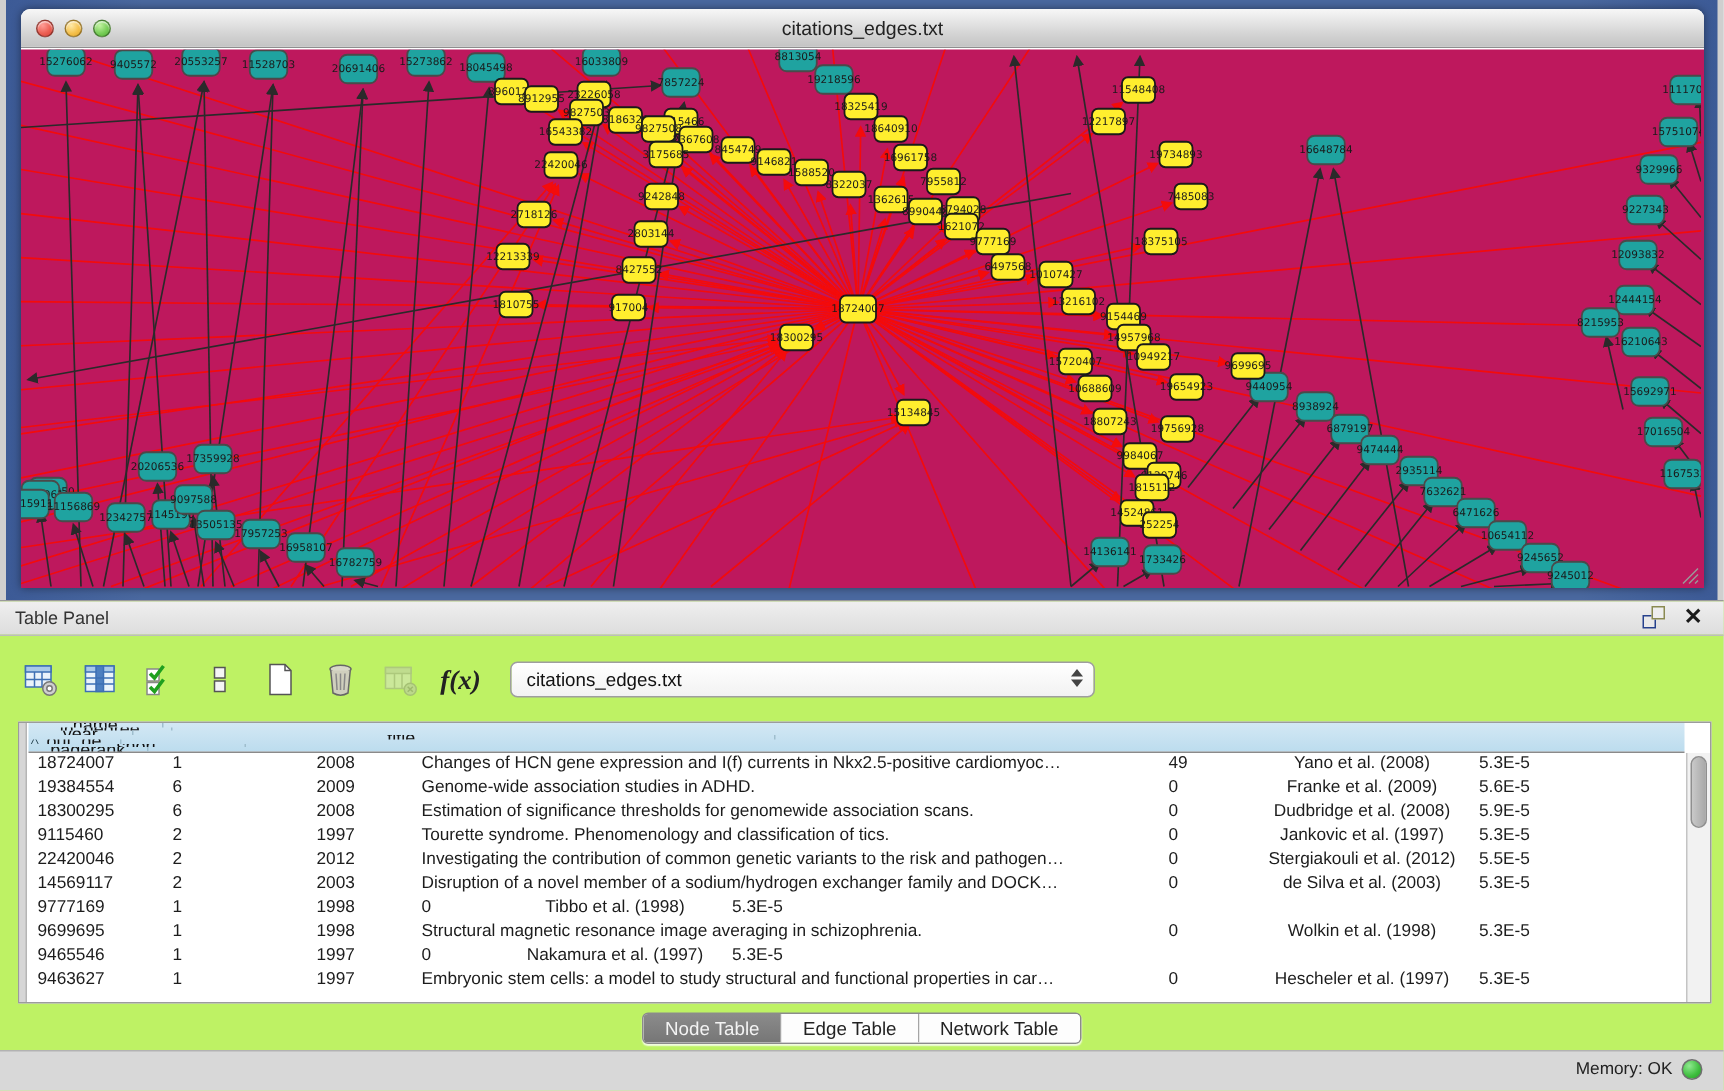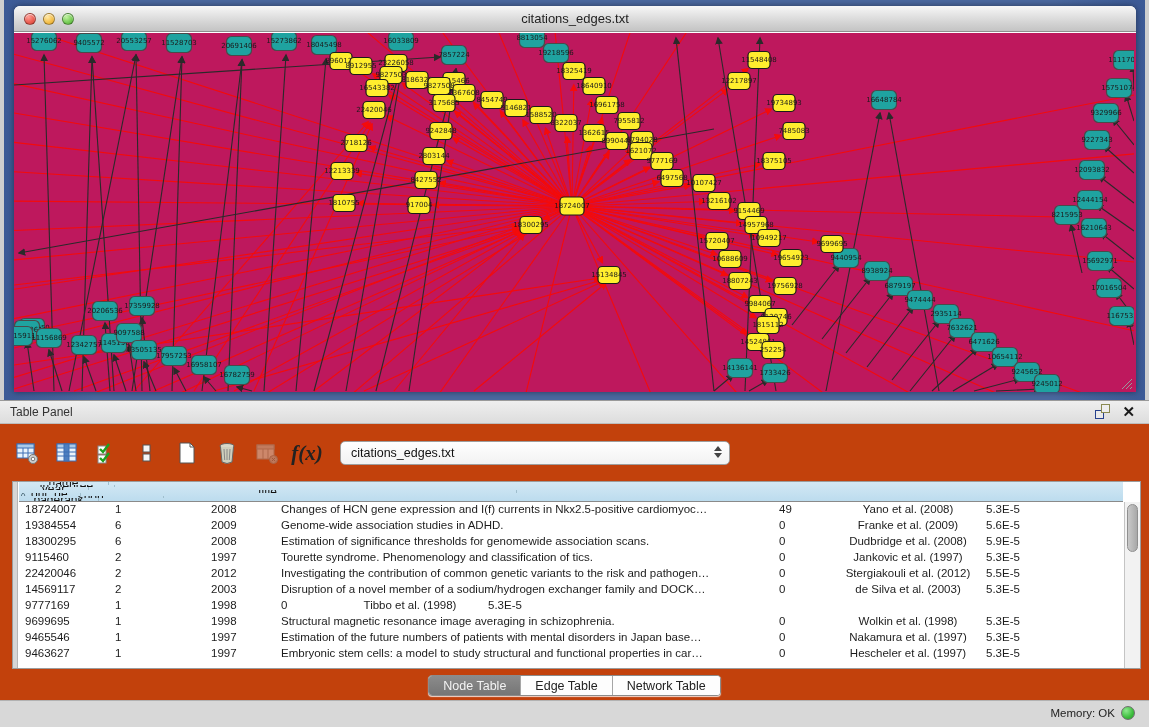--- a/index.html
+++ b/index.html
@@ -20,39 +20,39 @@
   .light { width:12px; height:12px; border-radius:50%; border:1px solid rgba(0,0,0,.35);
            box-shadow:inset 0 1px 1px rgba(255,255,255,.7); }
   .light.red { background:radial-gradient(circle at 35% 30%,#ff9d96,#ec6054 55%,#d73e32); }
   .light.yellow { background:radial-gradient(circle at 35% 30%,#ffe9a8,#f5c14e 55%,#e3a51f); }
   .light.green { background:radial-gradient(circle at 35% 30%,#c2f3a2,#79ce59 55%,#4fae2f); }
   .canvas { position:absolute; left:0; top:27px; right:0; bottom:0; background:#be185d; overflow:hidden; }
   .canvas svg { display:block; }
 
   
   .table-panel { position:absolute; left:0; top:400px; width:1149px; height:327px;
-                 background:#c2410c; border-top:1px solid #9a9a9a; }
+                 background:#bef264; border-top:1px solid #9a9a9a; }
   .splitter-notch { position:absolute; top:1px; left:568px; width:0; height:0;
                     border-left:5px solid transparent; border-right:5px solid transparent;
                     border-top:5px solid #777; }
   .panel-titlebar { height:23px; background:linear-gradient(#efefef,#ddd);
                     border-bottom:1px solid #bdbdbd; position:relative; }
   .panel-title { position:absolute; left:10px; top:4px; font-size:12px; color:#333; }
   .panel-titlebar-icons { position:absolute; right:14px; top:3px; display:flex; gap:12px; align-items:center; }
   .float-icon { width:15px; height:15px; position:relative; cursor:pointer; }
   .float-icon .sq1 { position:absolute; left:0; bottom:0; width:9px; height:9px; border:1.5px solid #26418c; background:#e9e9e9; }
   .float-icon .sq2 { position:absolute; right:0; top:0; width:9px; height:9px; border:1.5px solid #8a8a52; background:#eee; }
   .close-x { font-size:15px; font-weight:bold; color:#1a1a1a; line-height:15px; cursor:pointer; }
 
   .toolbar { position:absolute; left:12px; top:33px; right:12px; height:38px;
              display:flex; align-items:center; gap:10px; }
   .tbtn { width:30px; height:30px; border:none; background:transparent; display:flex;
           align-items:center; justify-content:center; cursor:pointer; }
   .tbtn svg { display:block; }
-  .fx { font-size:21px; font-style:italic; font-weight:bold; color:#222;
+  .fx { font-size:18px; font-style:italic; font-weight:bold; color:#222;
         font-family:"Liberation Serif", serif; }
   .combo { margin-left:8px; width:390px; height:24px; background:linear-gradient(#fff,#f2f2f2);
            border:1px solid #9e9e9e; border-radius:5px; display:flex; align-items:center;
            padding-left:10px; font-size:12.5px; color:#111; position:relative; cursor:pointer; }
   .combo-arrows { position:absolute; right:7px; top:4px; display:flex; flex-direction:column; gap:2px; }
   .combo-arrows i { display:block; width:0; height:0; border-left:4px solid transparent; border-right:4px solid transparent; }
   .combo-arrows .up { border-bottom:5px solid #444; }
   .combo-arrows .dn { border-top:5px solid #444; }
 
   .grid-wrap { position:absolute; left:12px; top:80px; right:8px; height:188px;
@@ -881,21 +881,20 @@
             <div class="cell" style="width: 70px;">1998</div>
             <div class="cell" style="width: 498px;">Structural magnetic resonance image averaging in schizophrenia.</div>
             <div class="cell" style="width: 62px;">0</div>
             <div class="cell center" style="width: 145px;">Wolkin et al. (1998)</div>
             <div class="cell" style="width: 80px;">5.3E-5</div>
           </div>
           <div class="row">
             <div class="cell" style="width: 90px;">9465546</div>
             <div class="cell" style="width: 96px;">1</div>
             <div class="cell" style="width: 70px;">1997</div>
-            <div class="cell" style="width: 498px;">Estimation of the future numbers of patients with mental disorders in Japan base…</div>
             <div class="cell" style="width: 62px;">0</div>
             <div class="cell center" style="width: 145px;">Nakamura et al. (1997)</div>
             <div class="cell" style="width: 80px;">5.3E-5</div>
           </div>
           <div class="row">
             <div class="cell" style="width: 90px;">9463627</div>
             <div class="cell" style="width: 96px;">1</div>
             <div class="cell" style="width: 70px;">1997</div>
             <div class="cell" style="width: 498px;">Embryonic stem cells: a model to study structural and functional properties in car…</div>
             <div class="cell" style="width: 62px;">0</div>

